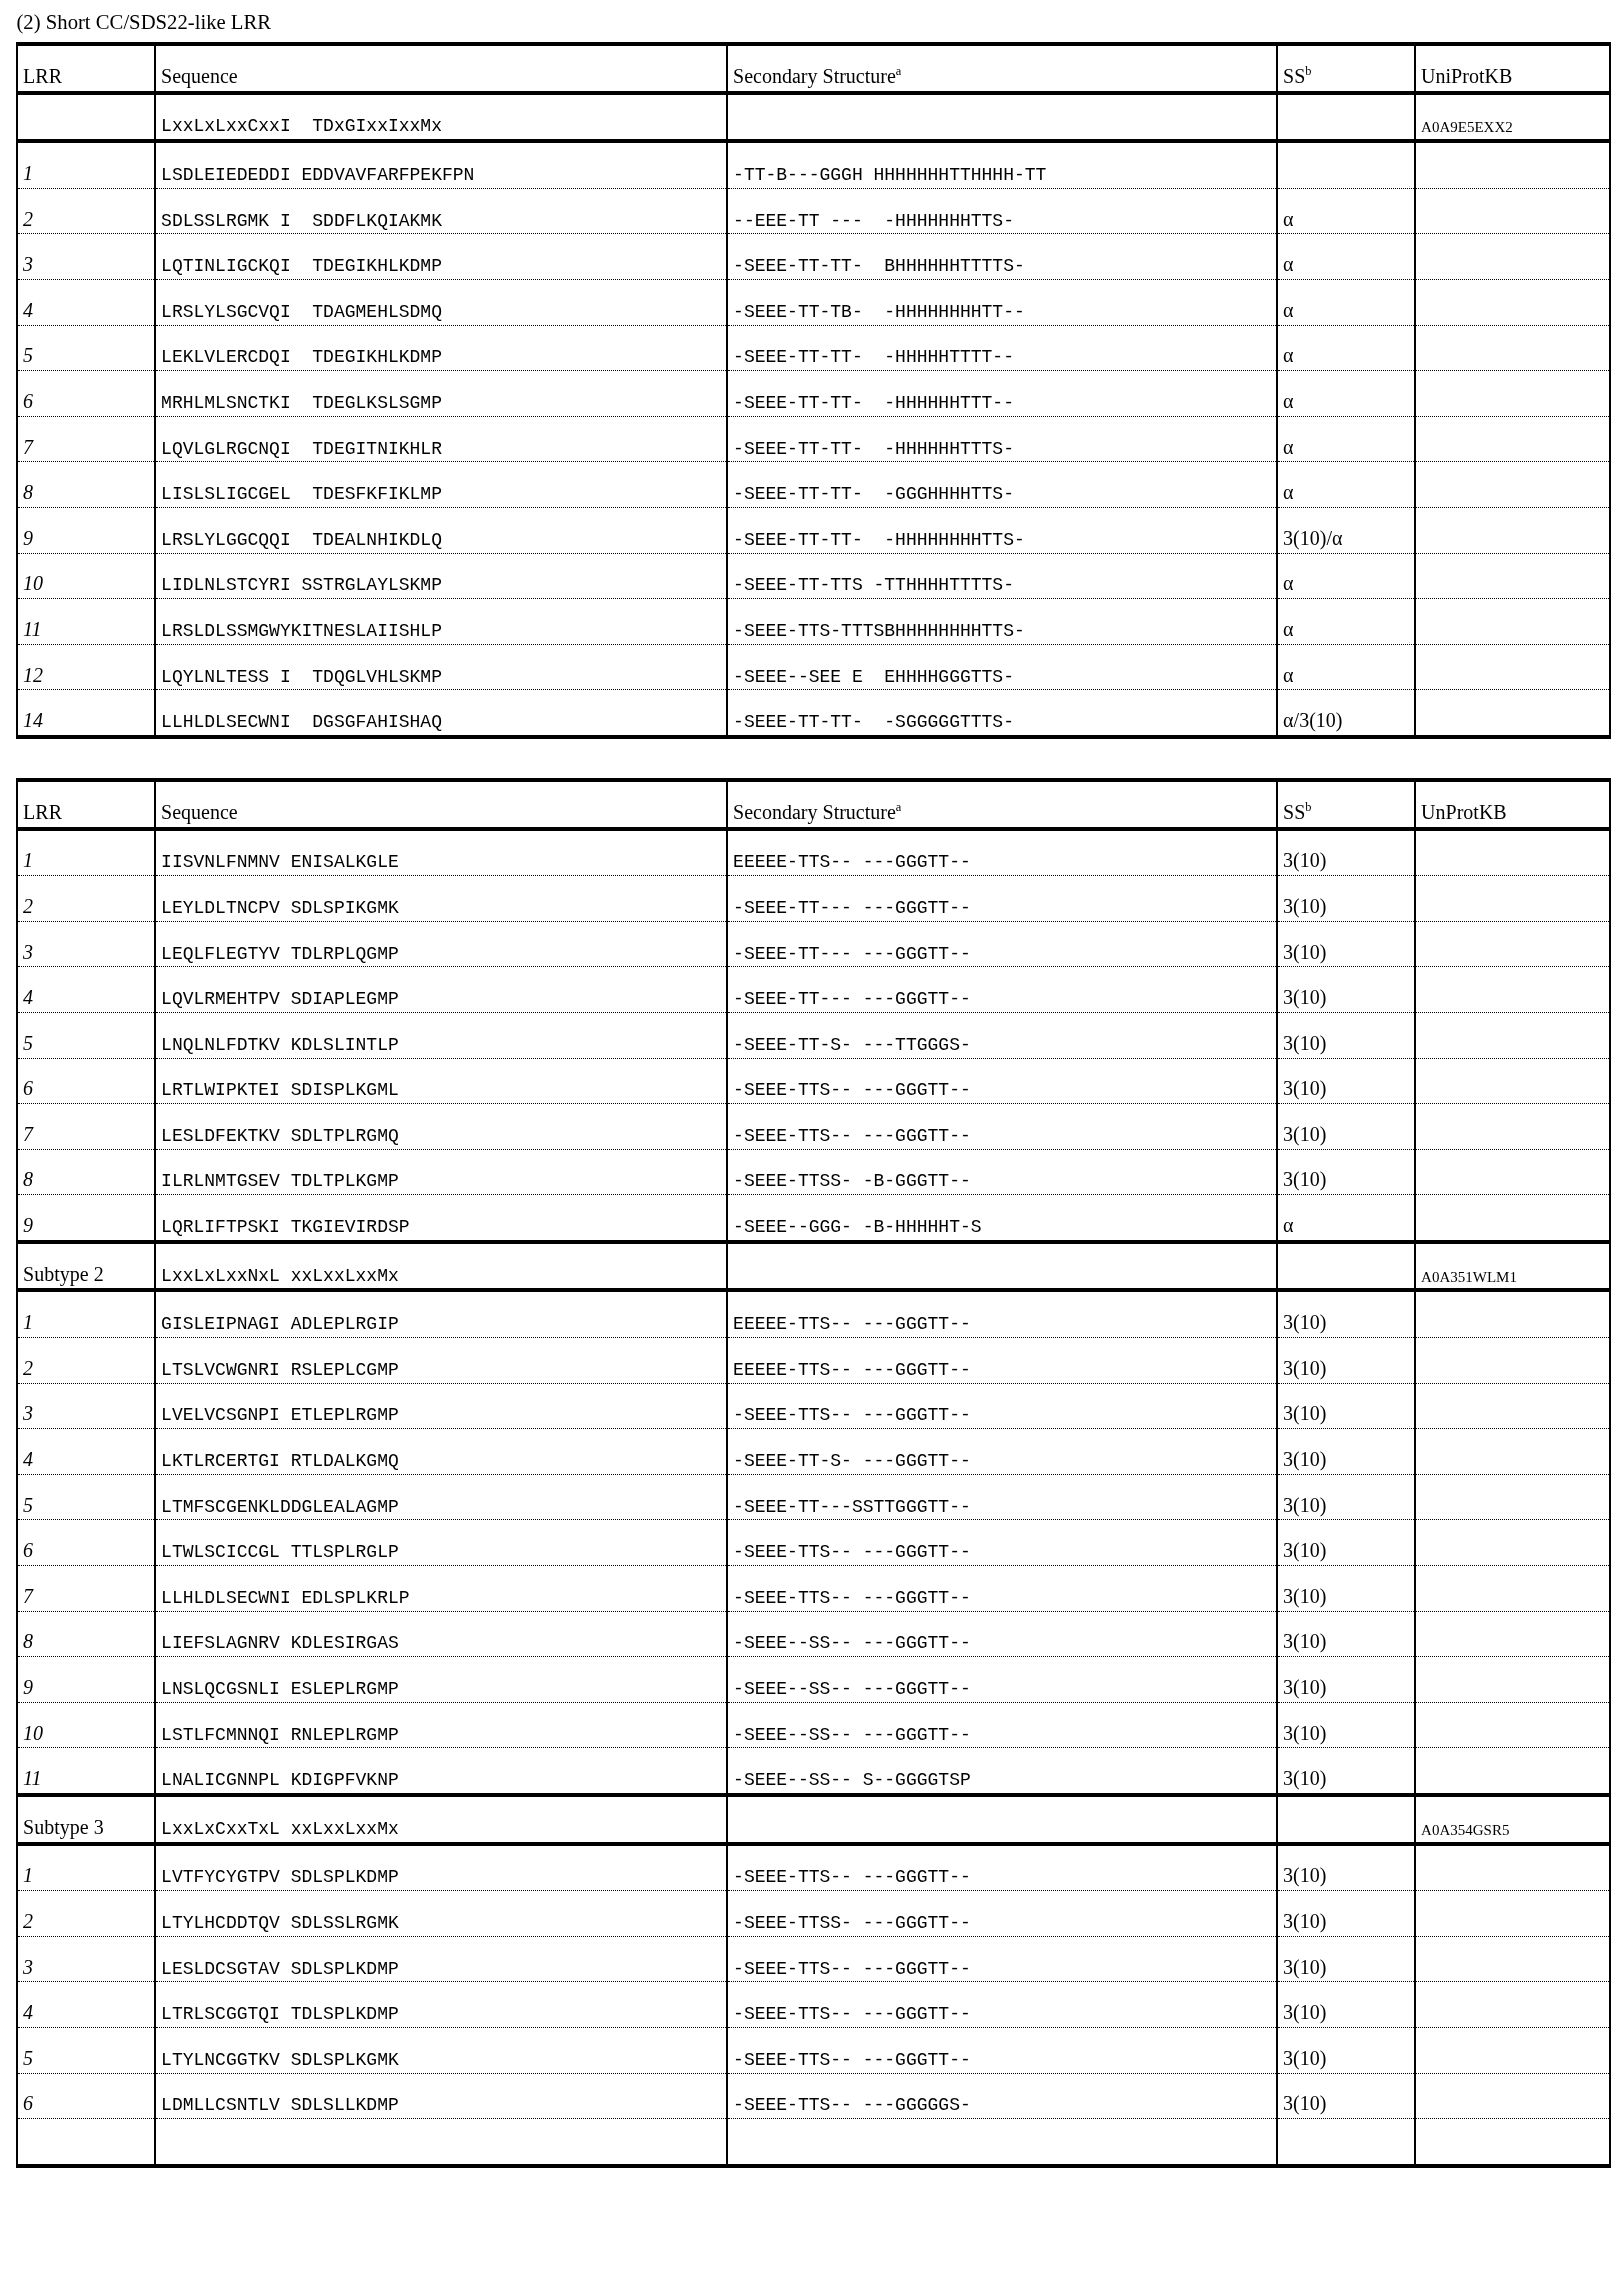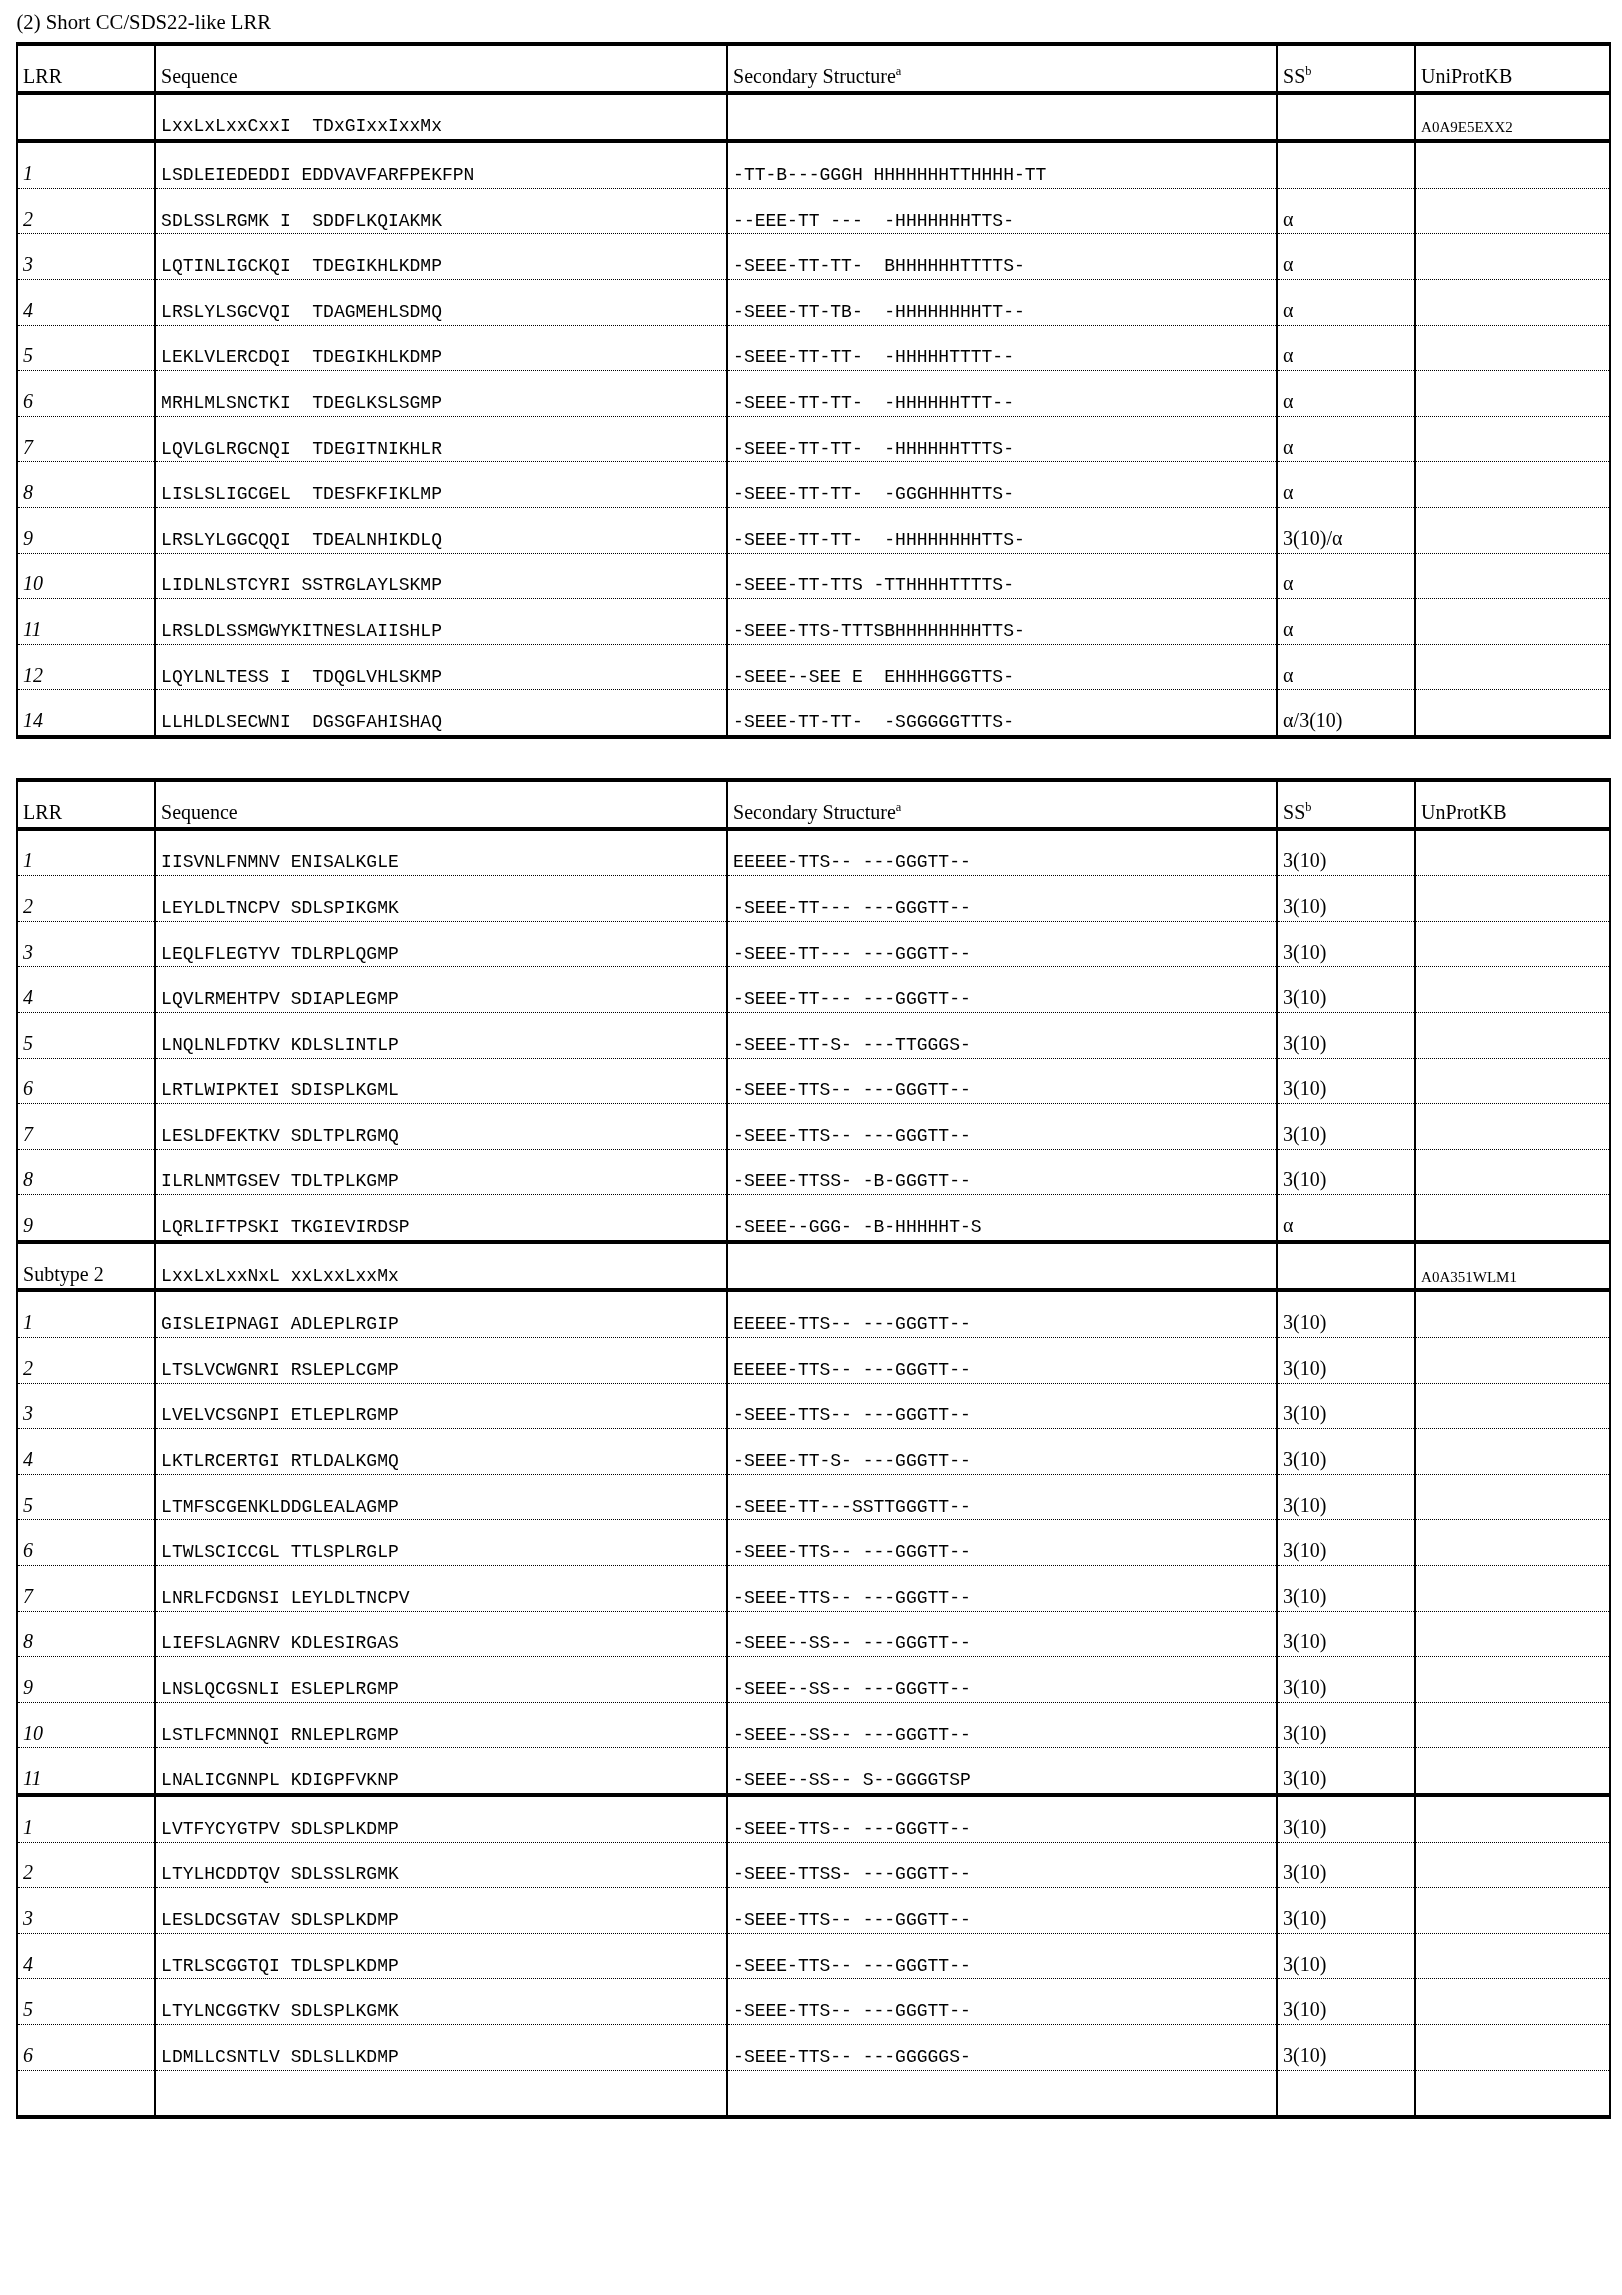--- a/index.html
+++ b/index.html
@@ -368,21 +368,21 @@
         </tr>
       <tr class="data-row">
           <td><span class="idx">6</span></td>
           <td><span class="mono">LTWLSCICCGL TTLSPLRGLP</span></td>
           <td><span class="mono">-SEEE-TTS-- ---GGGTT--</span></td>
           <td><span class="sscode">3(10)</span></td>
           <td><span class="acc"></span></td>
         </tr>
       <tr class="data-row">
           <td><span class="idx">7</span></td>
-          <td><span class="mono">LNRLFCDGNSI LEYLDLTNCPV</span></td>
+          <td><span class="mono">LLHLDLSECWNI EDLSPLKRLP</span></td>
           <td><span class="mono">-SEEE-TTS-- ---GGGTT--</span></td>
           <td><span class="sscode">3(10)</span></td>
           <td><span class="acc"></span></td>
         </tr>
       <tr class="data-row">
           <td><span class="idx">8</span></td>
           <td><span class="mono">LIEFSLAGNRV KDLESIRGAS</span></td>
           <td><span class="mono">-SEEE--SS-- ---GGGTT--</span></td>
           <td><span class="sscode">3(10)</span></td>
           <td><span class="acc"></span></td>
@@ -402,20 +402,27 @@
           <td><span class="acc"></span></td>
         </tr>
       <tr class="data-row last-in-block">
           <td><span class="idx">11</span></td>
           <td><span class="mono">LNALICGNNPL KDIGPFVKNP</span></td>
           <td><span class="mono">-SEEE--SS-- S--GGGGTSP</span></td>
           <td><span class="sscode">3(10)</span></td>
           <td><span class="acc"></span></td>
         </tr>
 
+      <tr class="consensus-row">
+        <td><span class="subtype">Subtype 3</span></td>
+        <td><span class="mono">LxxLxCxxTxL xxLxxLxxMx</span></td>
+        <td><span class="mono"></span></td>
+        <td><span class="sscode"></span></td>
+        <td><span class="acc">A0A354GSR5</span></td>
+      </tr>
       <tr class="data-row">
           <td><span class="idx">1</span></td>
           <td><span class="mono">LVTFYCYGTPV SDLSPLKDMP</span></td>
           <td><span class="mono">-SEEE-TTS-- ---GGGTT--</span></td>
           <td><span class="sscode">3(10)</span></td>
           <td><span class="acc"></span></td>
         </tr>
       <tr class="data-row">
           <td><span class="idx">2</span></td>
           <td><span class="mono">LTYLHCDDTQV SDLSSLRGMK</span></td>

